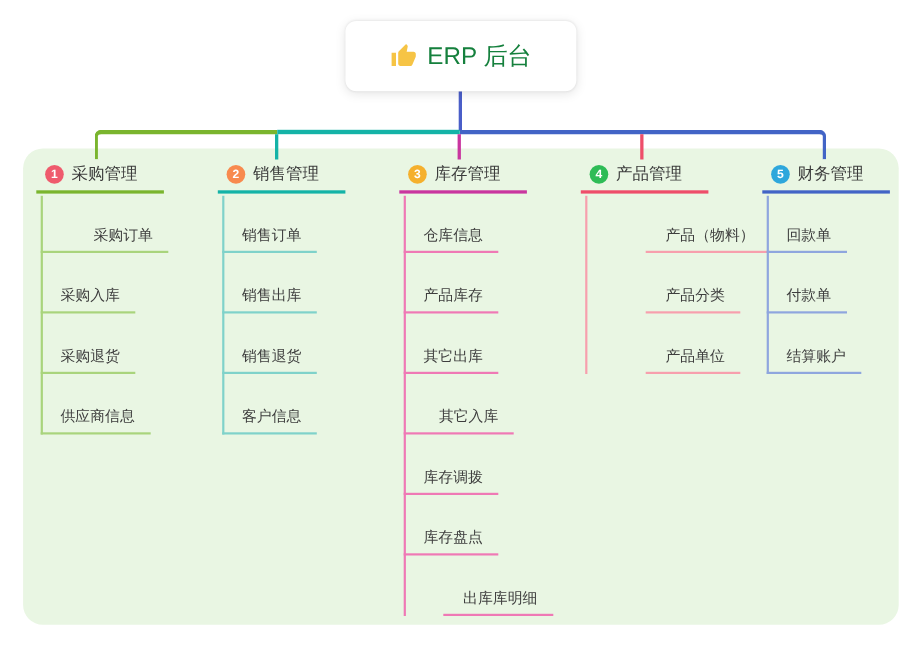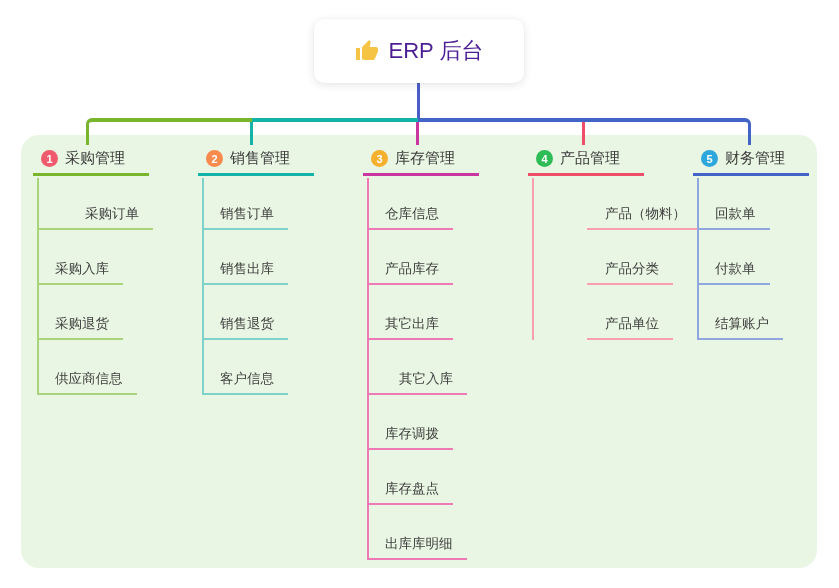--- a/index.html
+++ b/index.html
@@ -4,21 +4,21 @@
 <style>
   html,body{margin:0;padding:0;background:#ffffff;}
   .canvas{position:relative;width:839px;height:588px;background:#ffffff;overflow:hidden;
           font-family:"Liberation Sans","DejaVu Sans",sans-serif;color:#3b3b3b;}
   .panel{position:absolute;left:21px;top:135px;width:796px;height:433px;border-radius:18px;}
 
   
   .root-card{position:absolute;left:314px;top:19px;width:210px;height:64px;background:#ffffff;
              border-radius:10px;box-shadow:0 2px 10px rgba(0,0,0,.10),0 0 2px rgba(0,0,0,.06);
              display:flex;align-items:center;justify-content:center;gap:10px;
-             font-size:22px;color:#4c1d95;}
+             font-size:22px;color:#15803d;}
   .root-card svg{width:24px;height:24px;display:block;}
 
   
   .ln{position:absolute;}
   .root-drop{left:417px;top:83px;width:3px;height:36px;}
   .corner-left{left:86px;top:118px;width:166px;height:27px;box-sizing:border-box;
                border-left:3px solid;border-top:4px solid;border-top-left-radius:6px;}
   .seg-teal{left:252px;top:118px;width:166px;height:4px;}
   .corner-right{left:418px;top:118px;width:333px;height:27px;box-sizing:border-box;
                 border-right:3px solid;border-top:4px solid;border-top-right-radius:6px;}
@@ -90,21 +90,21 @@
     <span class="badge" style="background: rgb(245, 176, 45);">3</span>
     <span>库存管理</span>
   </div>
   <div class="vline vl2" style="background: rgb(239, 121, 181);"></div>
   <div class="child cx2 r0" style="border-bottom-color: rgb(239, 121, 181);">仓库信息</div>
   <div class="child cx2 r1" style="border-bottom-color: rgb(239, 121, 181);">产品库存</div>
   <div class="child cx2 r2" style="border-bottom-color: rgb(239, 121, 181);">其它出库</div>
   <div class="child cx2 r3" style="border-bottom-color: rgb(239, 121, 181); padding-left: 32px;">其它入库</div>
   <div class="child cx2 r4" style="border-bottom-color: rgb(239, 121, 181);">库存调拨</div>
   <div class="child cx2 r5" style="border-bottom-color: rgb(239, 121, 181);">库存盘点</div>
-  <div class="child cx2 r6" style="border-bottom-color: rgb(239, 121, 181);">出库库明细</div>
+  <div class="child cx2 r6" style="border-bottom-color: rgb(239, 121, 181); margin-left: 36px;">出库库明细</div>
 
   <div class="bh bh3" style="border-bottom-color: rgb(238, 78, 106);">
     <span class="badge" style="background: rgb(46, 188, 86);">4</span>
     <span>产品管理</span>
   </div>
   <div class="vline vl3" style="background: rgb(247, 159, 173);"></div>
   <div class="child cx3 r0" style="border-bottom-color: rgb(247, 159, 173);">产品（物料）</div>
   <div class="child cx3 r1" style="border-bottom-color: rgb(247, 159, 173);">产品分类</div>
   <div class="child cx3 r2" style="border-bottom-color: rgb(247, 159, 173);">产品单位</div>
 

